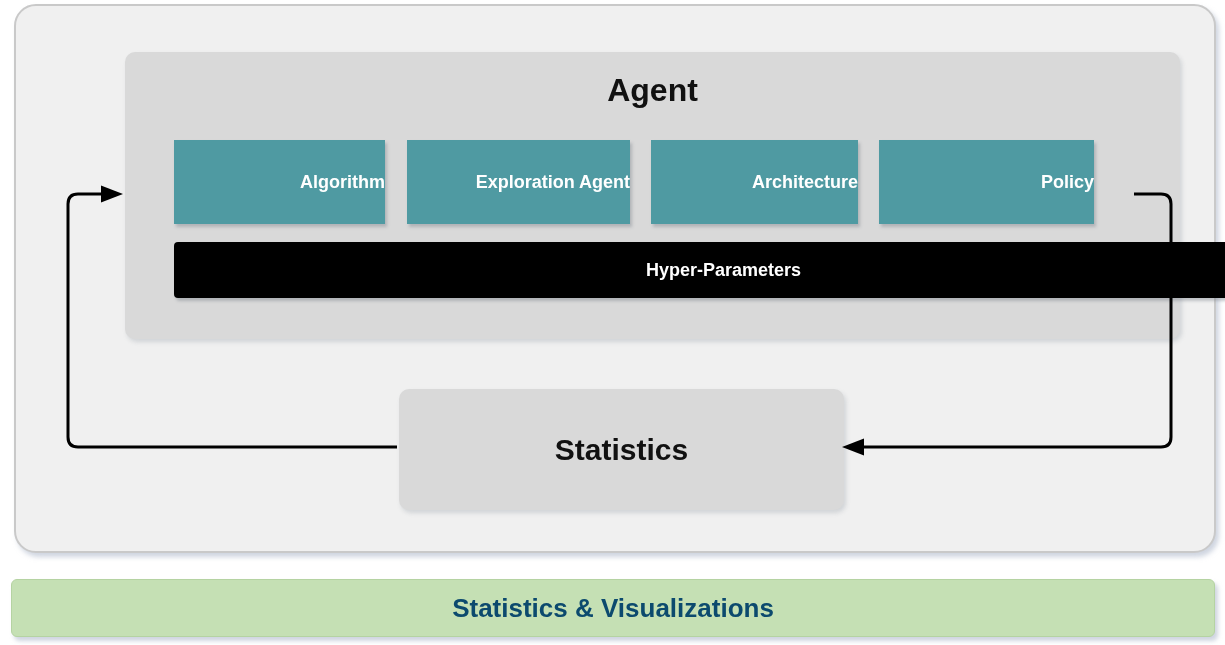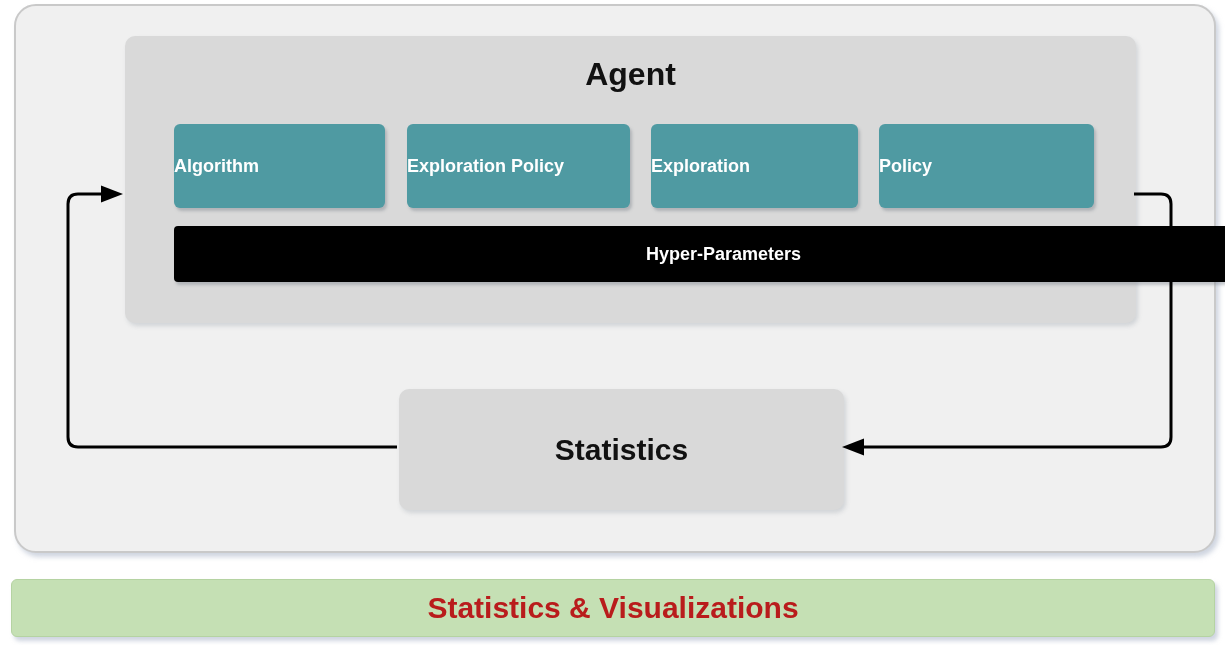--- a/index.html
+++ b/index.html
@@ -16,45 +16,46 @@
     left: 14px; top: 4px;
     width: 1202px; height: 549px;
     box-sizing: border-box;
     background: #f0f0f0;
     border: 2px solid #c9c9c9;
     border-radius: 22px;
     box-shadow: 3px 4px 5px rgba(168,178,198,0.55);
   }
   .agent-panel {
     position: absolute;
-    left: 109px; top: 30px;
+    left: 109px; top: 46px;
     width: 1011px; height: 287px;
     background: #d9d9d9;
     border-radius: 10px;
     box-shadow: 2px 3px 4px rgba(140,148,160,0.30);
+    padding-left: 44px;
   }
   .agent-title {
     position: absolute;
     left: 0; top: 18px;
     width: 100%;
     text-align: center;
     font-size: 32px;
     line-height: 40px;
     font-weight: 700;
     color: #111111;
   }
   .module {
     position: absolute;
     top: 88px;
     height: 84px;
     background: #4f9aa2;
-    border-radius: 6px;
+    border-radius: 0;
     display: flex;
     align-items: center;
-    justify-content: flex-start;
+    justify-content: flex-end;
     color: #ffffff;
     font-size: 18px;
     font-weight: 700;
     box-shadow: 2px 3px 3px rgba(110,118,128,0.38);
   }
   .module-0 { left: 49px;  width: 211px; }
   .module-1 { left: 282px; width: 223px; }
   .module-2 { left: 526px; width: 207px; }
   .module-3 { left: 754px; width: 215px; }
   .hyper-bar {
@@ -95,44 +96,44 @@
     position: absolute;
     left: 11px; top: 579px;
     width: 1204px; height: 58px;
     box-sizing: border-box;
     background: #c5e0b4;
     border: 1px solid #b5d3a2;
     border-radius: 6px;
     display: flex;
     align-items: center;
     justify-content: center;
-    font-size: 30px;
+    font-size: 26px;
     font-weight: 700;
-    color: #b91c1c;
+    color: #0c4a6e;
     box-shadow: 3px 4px 4px rgba(168,178,198,0.55);
   }
 </style>
 </head>
 <body>
 
 <div class="page">
 
   <div class="outer-panel">
 
     <div class="agent-panel">
       <div class="agent-title">Agent</div>
 
       <div class="module module-0">
         <span>Algorithm</span>
       </div>
       <div class="module module-1">
-        <span>Exploration Policy</span>
+        <span>Exploration Agent</span>
       </div>
       <div class="module module-2">
-        <span>Exploration</span>
+        <span>Architecture</span>
       </div>
       <div class="module module-3">
         <span>Policy</span>
       </div>
 
       <div class="hyper-bar">
         <span>Hyper-Parameters</span>
       </div>
     </div>
 

